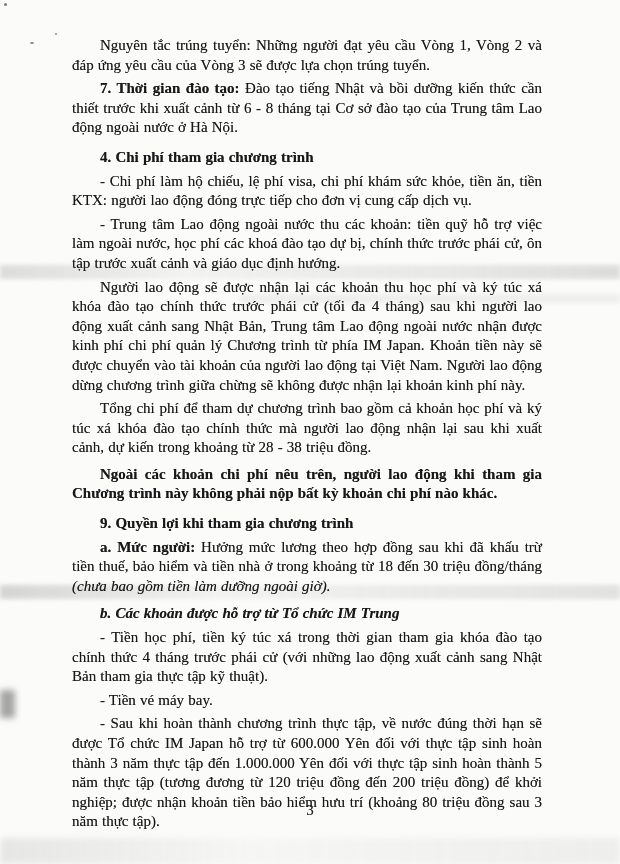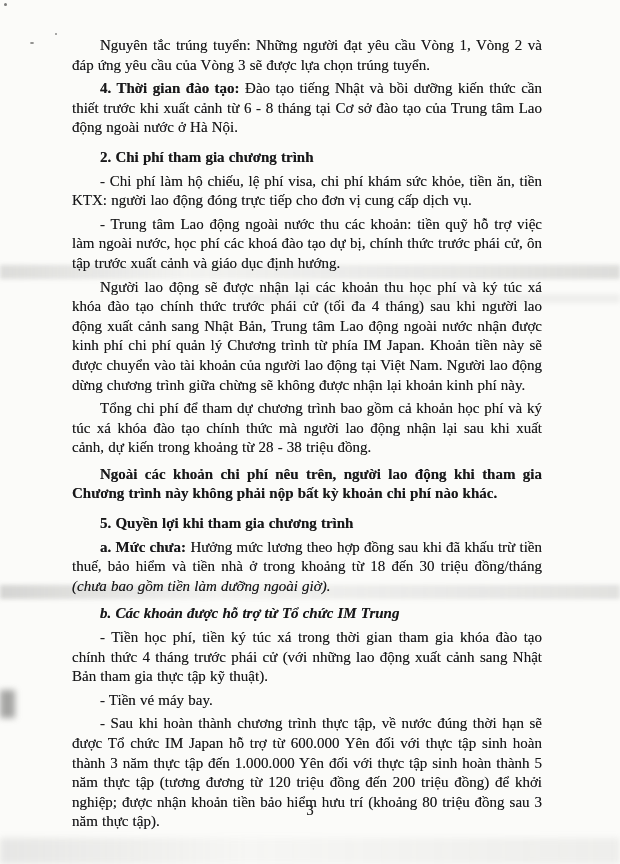--- a/index.html
+++ b/index.html
@@ -73,29 +73,29 @@
   <div class="artifact speck-2"></div>
   <div class="artifact speck-3"></div>
   <div class="artifact streak-1"></div>
   <div class="artifact streak-2"></div>
   <div class="artifact streak-3"></div>
   <div class="artifact smudge-left"></div>
   <div class="artifact streak-bottom"></div>
 
   <div class="doc-body">
       <p class="para body"><span class="run-normal">Nguyên tắc trúng tuyển: Những người đạt yêu cầu Vòng 1, Vòng 2 và đáp ứng yêu cầu của Vòng 3 sẽ được lựa chọn trúng tuyển.</span></p>
-      <p class="para body"><span class="run-bold">4. Thời gian đào tạo: </span><span class="run-normal">Đào tạo tiếng Nhật và bồi dưỡng kiến thức cần thiết trước khi xuất cảnh từ 6 - 8 tháng tại Cơ sở đào tạo của Trung tâm Lao động ngoài nước ở Hà Nội.</span></p>
-      <p class="para heading"><span class="run-bold">2. Chi phí tham gia chương trình</span></p>
+      <p class="para body"><span class="run-bold">7. Thời gian đào tạo: </span><span class="run-normal">Đào tạo tiếng Nhật và bồi dưỡng kiến thức cần thiết trước khi xuất cảnh từ 6 - 8 tháng tại Cơ sở đào tạo của Trung tâm Lao động ngoài nước ở Hà Nội.</span></p>
+      <p class="para heading"><span class="run-bold">4. Chi phí tham gia chương trình</span></p>
       <p class="para body"><span class="run-normal">- Chi phí làm hộ chiếu, lệ phí visa, chi phí khám sức khỏe, tiền ăn, tiền KTX: người lao động đóng trực tiếp cho đơn vị cung cấp dịch vụ.</span></p>
       <p class="para body"><span class="run-normal">- Trung tâm Lao động ngoài nước thu các khoản: tiền quỹ hỗ trợ việc làm ngoài nước, học phí các khoá đào tạo dự bị, chính thức trước phái cử, ôn tập trước xuất cảnh và giáo dục định hướng.</span></p>
       <p class="para body"><span class="run-normal">Người lao động sẽ được nhận lại các khoản thu học phí và ký túc xá khóa đào tạo chính thức trước phái cử (tối đa 4 tháng) sau khi người lao động xuất cảnh sang Nhật Bản, Trung tâm Lao động ngoài nước nhận được kinh phí chi phí quản lý Chương trình từ phía IM Japan. Khoản tiền này sẽ được chuyển vào tài khoản của người lao động tại Việt Nam. Người lao động dừng chương trình giữa chừng sẽ không được nhận lại khoản kinh phí này.</span></p>
       <p class="para body"><span class="run-normal">Tổng chi phí để tham dự chương trình bao gồm cả khoản học phí và ký túc xá khóa đào tạo chính thức mà người lao động nhận lại sau khi xuất cảnh, dự kiến trong khoảng từ 28 - 38 triệu đồng.</span></p>
       <p class="para emphasis"><span class="run-bold-italic">Ngoài các khoản chi phí nêu trên, người lao động khi tham gia Chương trình này không phải nộp bất kỳ khoản chi phí nào khác.</span></p>
-      <p class="para heading"><span class="run-bold">5. Quyền lợi khi tham gia chương trình</span></p>
-      <p class="para body"><span class="run-bold-italic">a. Mức chưa: </span><span class="run-normal">Hưởng mức lương theo hợp đồng sau khi đã khấu trừ tiền thuế, bảo hiểm và tiền nhà ở trong khoảng từ 18 đến 30 triệu đồng/tháng </span><span class="run-italic">(chưa bao gồm tiền làm dưỡng ngoài giờ).</span></p>
+      <p class="para heading"><span class="run-bold">9. Quyền lợi khi tham gia chương trình</span></p>
+      <p class="para body"><span class="run-bold-italic">a. Mức người: </span><span class="run-normal">Hưởng mức lương theo hợp đồng sau khi đã khấu trừ tiền thuế, bảo hiểm và tiền nhà ở trong khoảng từ 18 đến 30 triệu đồng/tháng </span><span class="run-italic">(chưa bao gồm tiền làm dưỡng ngoài giờ).</span></p>
       <p class="para subheading"><span class="run-bold-italic">b. Các khoản được hỗ trợ từ Tổ chức IM Trung</span></p>
       <p class="para body"><span class="run-normal">- Tiền học phí, tiền ký túc xá trong thời gian tham gia khóa đào tạo chính thức 4 tháng trước phái cử (với những lao động xuất cảnh sang Nhật Bản tham gia thực tập kỹ thuật).</span></p>
       <p class="para body"><span class="run-normal">- Tiền vé máy bay.</span></p>
       <p class="para body"><span class="run-normal">- Sau khi hoàn thành chương trình thực tập, về nước đúng thời hạn sẽ được Tổ chức IM Japan hỗ trợ từ 600.000 Yên đối với thực tập sinh hoàn thành 3 năm thực tập đến 1.000.000 Yên đối với thực tập sinh hoàn thành 5 năm thực tập (tương đương từ 120 triệu đồng đến 200 triệu đồng) để khởi nghiệp; được nhận khoản tiền bảo hiểm hưu trí (khoảng 80 triệu đồng sau 3 năm thực tập).</span></p>
     </div>
 
   <div class="page-number">3</div>
 </div>
 
 </body></html>

